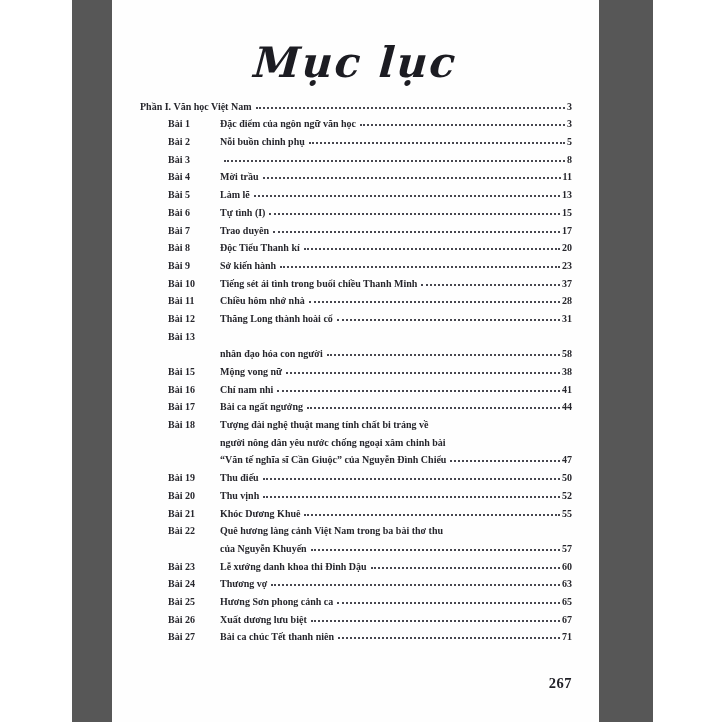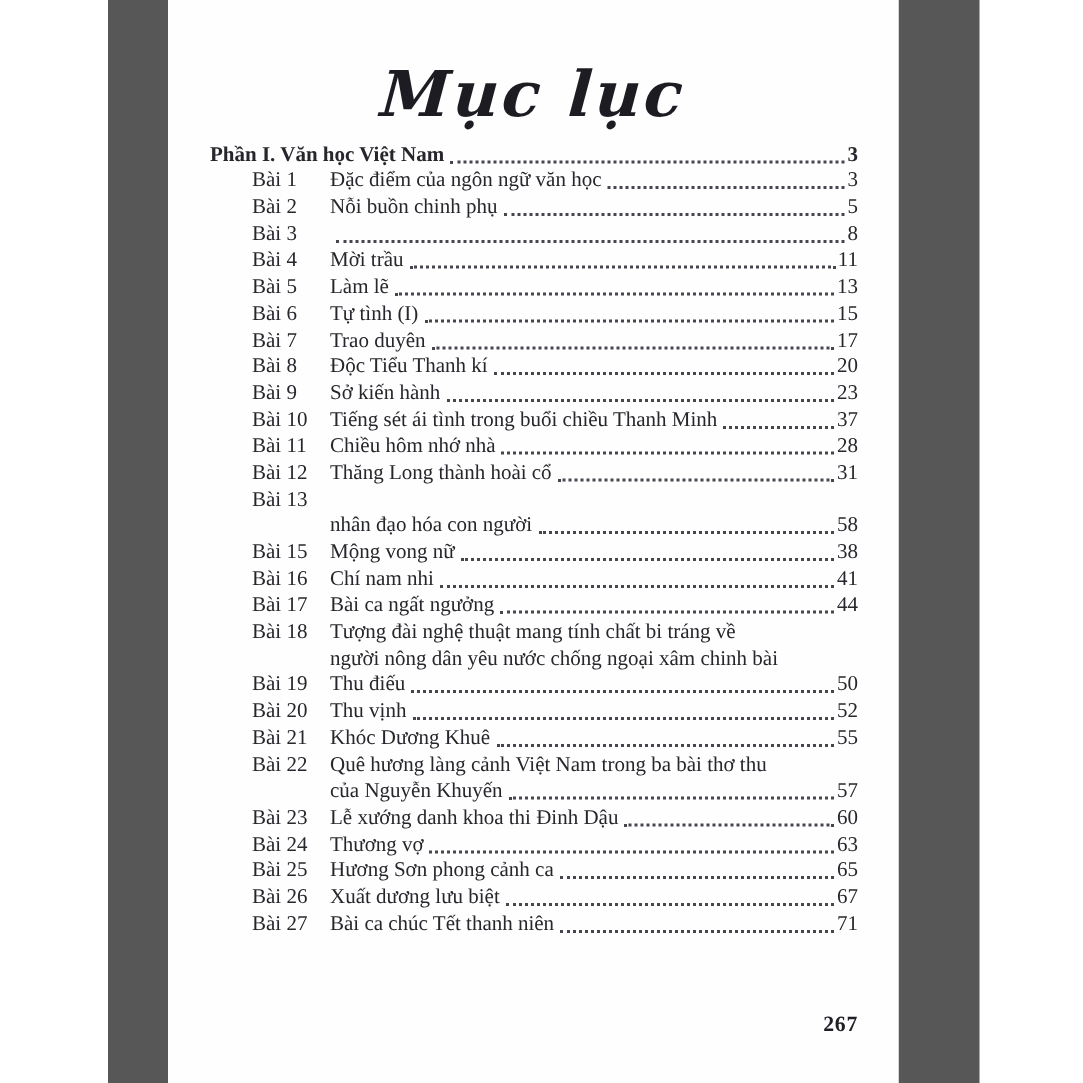--- a/index.html
+++ b/index.html
@@ -36,28 +36,29 @@
     font-weight: bold;
     font-size: 42px;
     letter-spacing: 2px;
     color: #1c1c22;
     transform: skewX(-4deg);
   }
   .toc {
     position: absolute;
     left: 28px; top: 94px;
     width: 432px;
-    font-size: 14px;
+    font-size: 10px;
     color: #26262c;
   }
   .row {
     display: flex;
     align-items: flex-end;
     height: 17.7px;
     white-space: nowrap;
+    font-weight: bold;
   }
   .section-row { font-weight: bold; }
   .row .no {
     flex: none;
     width: 52px;
     padding-left: 28px;
   }
   .row .line-text { flex: none; }
   .row .leader {
     flex: 1;
@@ -194,20 +195,26 @@
           </div>
           <div class="row entry-row">
             <span class="no">Bài 18</span>
             <span class="line-text">Tượng đài nghệ thuật mang tính chất bi tráng về</span>
           </div>
           <div class="row entry-row">
             <span class="no"></span>
             <span class="line-text">người nông dân yêu nước chống ngoại xâm chinh bài</span>
           </div>
           <div class="row entry-row">
+            <span class="no"></span>
+            <span class="line-text">“Văn tế nghĩa sĩ Cần Giuộc” của Nguyễn Đình Chiểu</span>
+            <span class="leader"></span>
+            <span class="page-num">47</span>
+          </div>
+          <div class="row entry-row">
             <span class="no">Bài 19</span>
             <span class="line-text">Thu điếu</span>
             <span class="leader"></span>
             <span class="page-num">50</span>
           </div>
           <div class="row entry-row">
             <span class="no">Bài 20</span>
             <span class="line-text">Thu vịnh</span>
             <span class="leader"></span>
             <span class="page-num">52</span>

